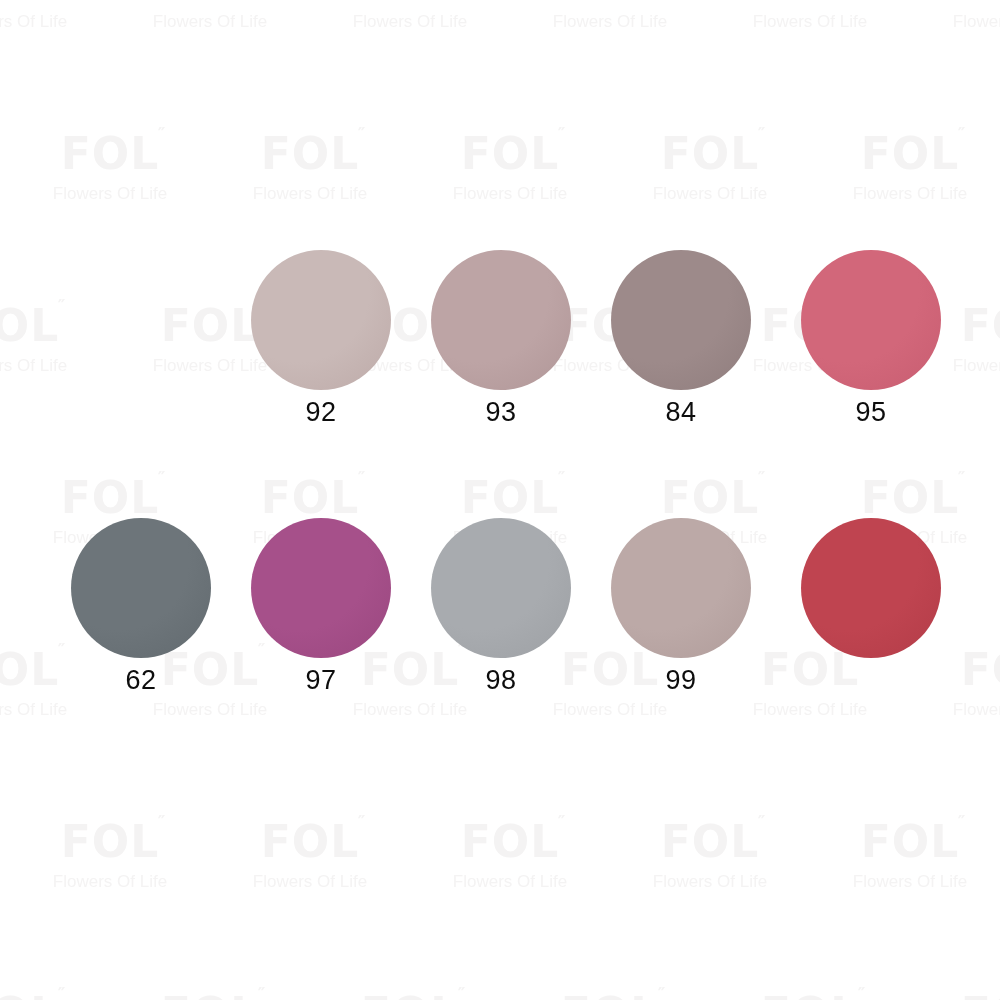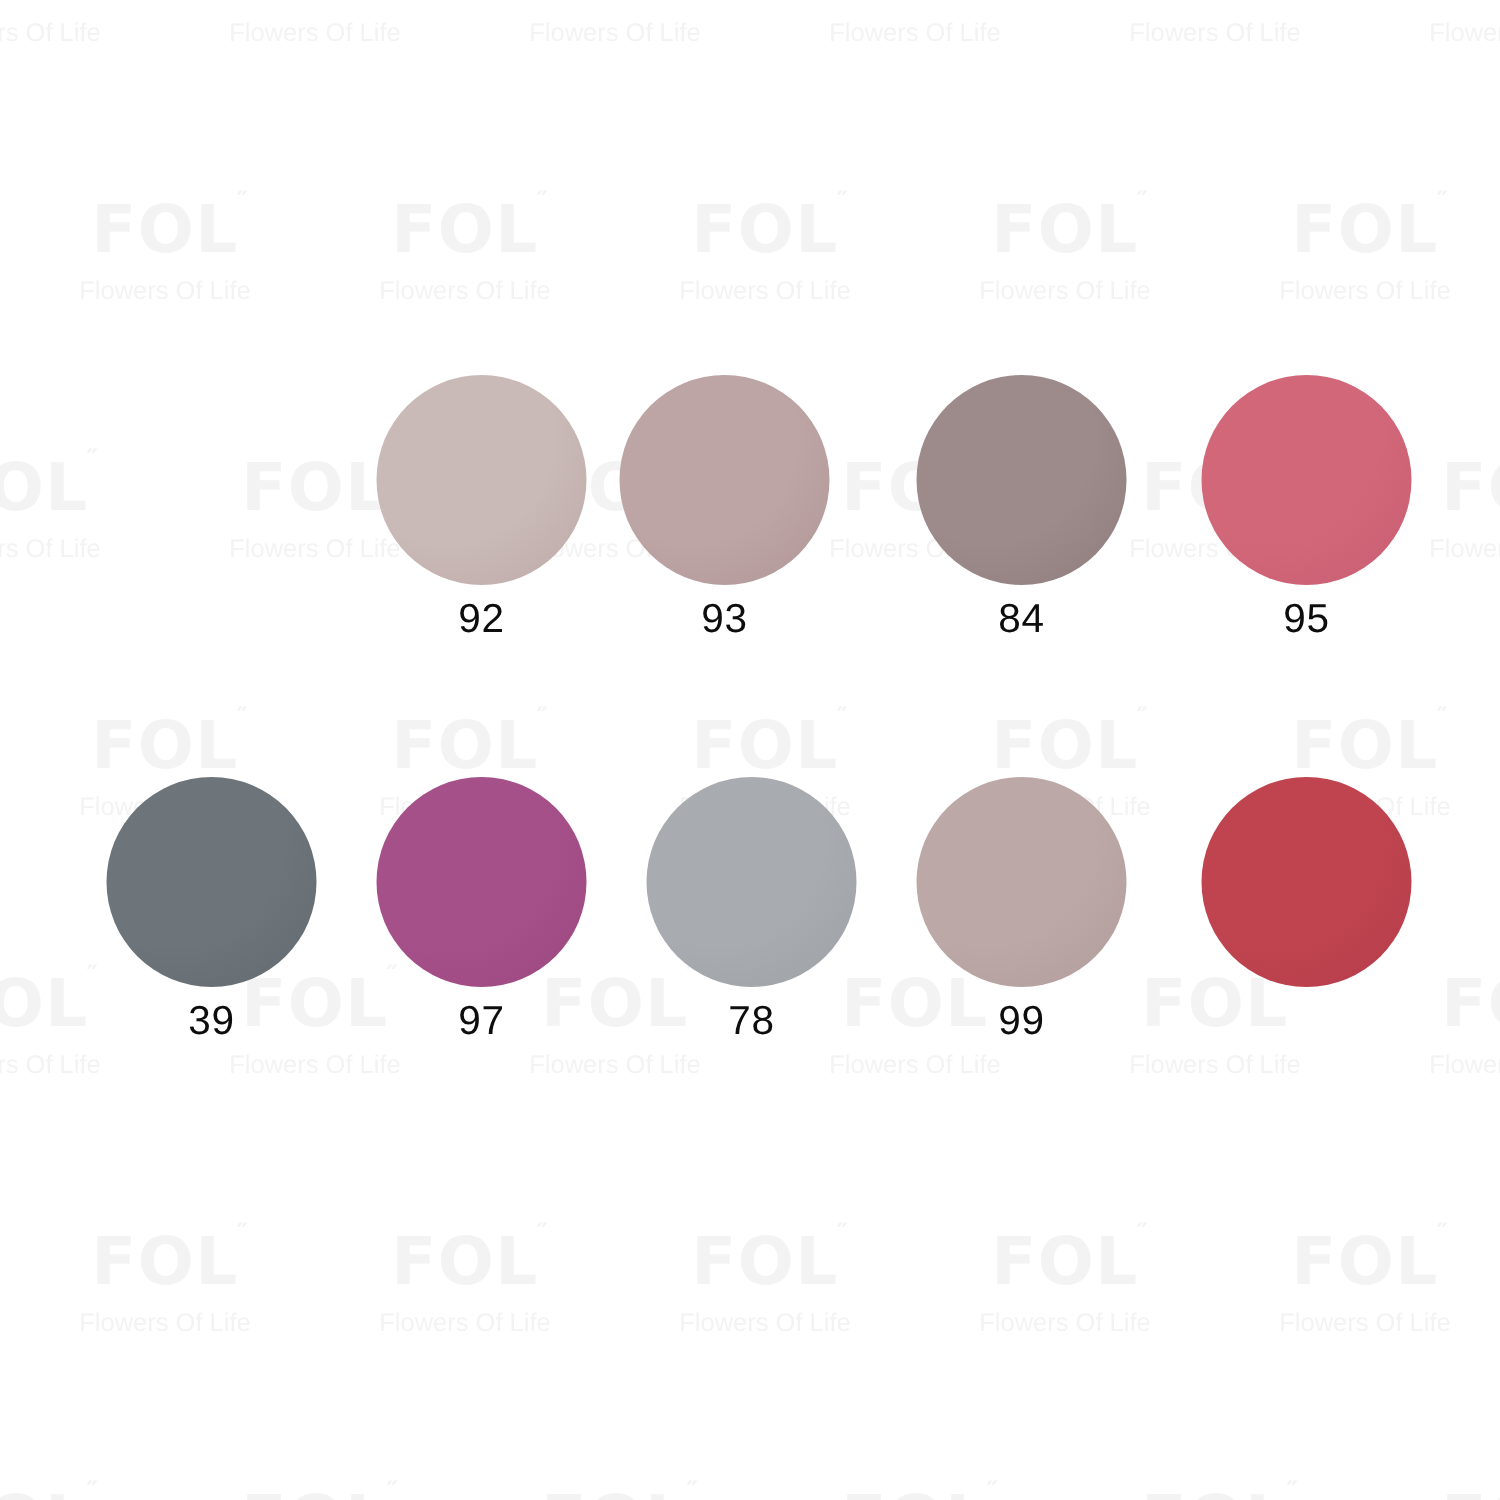--- a/index.html
+++ b/index.html
@@ -149,43 +149,43 @@
       <div class="wm-tile" style="left: 510px; top: 992px;"><div class="wm-mark" style="color: rgb(244, 243, 243);">FOL<span class="wm-tick">″</span></div></div>
       <div class="wm-tile" style="left: 710px; top: 992px;"><div class="wm-mark" style="color: rgb(244, 243, 243);">FOL<span class="wm-tick">″</span></div></div>
       <div class="wm-tile" style="left: 910px; top: 992px;"><div class="wm-mark" style="color: rgb(244, 243, 243);">FOL</div></div>
     </div>
 
   <div id="swatch-grid">
       <div class="swatch-cell" style="left: 231px; top: 250px;">
         <div class="swatch-dot" style="width: 140px; height: 140px; background: radial-gradient(circle at 34% 30%, rgb(201, 185, 183) 0%, rgb(201, 185, 183) 52%, rgb(189, 170, 168) 100%);"></div>
         <span class="swatch-label">92</span>
       </div>
-      <div class="swatch-cell" style="left: 393px; top: 250px;">
+      <div class="swatch-cell" style="left: 411px; top: 250px;">
         <div class="swatch-dot" style="width: 140px; height: 140px; background: radial-gradient(circle at 34% 30%, rgb(189, 164, 165) 0%, rgb(189, 164, 165) 52%, rgb(176, 150, 151) 100%);"></div>
         <span class="swatch-label">93</span>
       </div>
       <div class="swatch-cell" style="left: 591px; top: 250px;">
         <div class="swatch-dot" style="width: 140px; height: 140px; background: radial-gradient(circle at 34% 30%, rgb(157, 138, 138) 0%, rgb(157, 138, 138) 52%, rgb(143, 125, 125) 100%);"></div>
         <span class="swatch-label">84</span>
       </div>
       <div class="swatch-cell" style="left: 781px; top: 250px;">
         <div class="swatch-dot" style="width: 140px; height: 140px; background: radial-gradient(circle at 34% 30%, rgb(210, 103, 122) 0%, rgb(210, 103, 122) 52%, rgb(200, 93, 113) 100%);"></div>
         <span class="swatch-label">95</span>
       </div>
       <div class="swatch-cell" style="left: 51px; top: 518px;">
         <div class="swatch-dot" style="width: 140px; height: 140px; background: radial-gradient(circle at 34% 30%, rgb(109, 117, 122) 0%, rgb(109, 117, 122) 52%, rgb(98, 106, 111) 100%);"></div>
-        <span class="swatch-label">39</span>
+        <span class="swatch-label">62</span>
       </div>
       <div class="swatch-cell" style="left: 231px; top: 518px;">
         <div class="swatch-dot" style="width: 140px; height: 140px; background: radial-gradient(circle at 34% 30%, rgb(166, 80, 138) 0%, rgb(166, 80, 138) 52%, rgb(154, 71, 127) 100%);"></div>
         <span class="swatch-label">97</span>
       </div>
       <div class="swatch-cell" style="left: 411px; top: 518px;">
         <div class="swatch-dot" style="width: 140px; height: 140px; background: radial-gradient(circle at 34% 30%, rgb(168, 171, 175) 0%, rgb(168, 171, 175) 52%, rgb(157, 160, 164) 100%);"></div>
-        <span class="swatch-label">78</span>
+        <span class="swatch-label">98</span>
       </div>
       <div class="swatch-cell" style="left: 591px; top: 518px;">
         <div class="swatch-dot" style="width: 140px; height: 140px; background: radial-gradient(circle at 34% 30%, rgb(188, 169, 167) 0%, rgb(188, 169, 167) 52%, rgb(176, 156, 154) 100%);"></div>
         <span class="swatch-label">99</span>
       </div>
       <div class="swatch-cell" style="left: 781px; top: 518px;">
         <div class="swatch-dot" style="width: 140px; height: 140px; background: radial-gradient(circle at 34% 30%, rgb(191, 68, 80) 0%, rgb(191, 68, 80) 52%, rgb(179, 60, 72) 100%);"></div>
       </div>
     </div>
 

